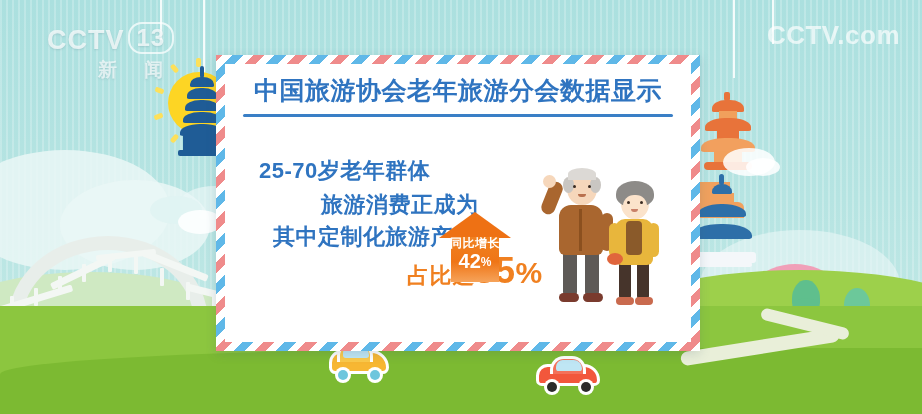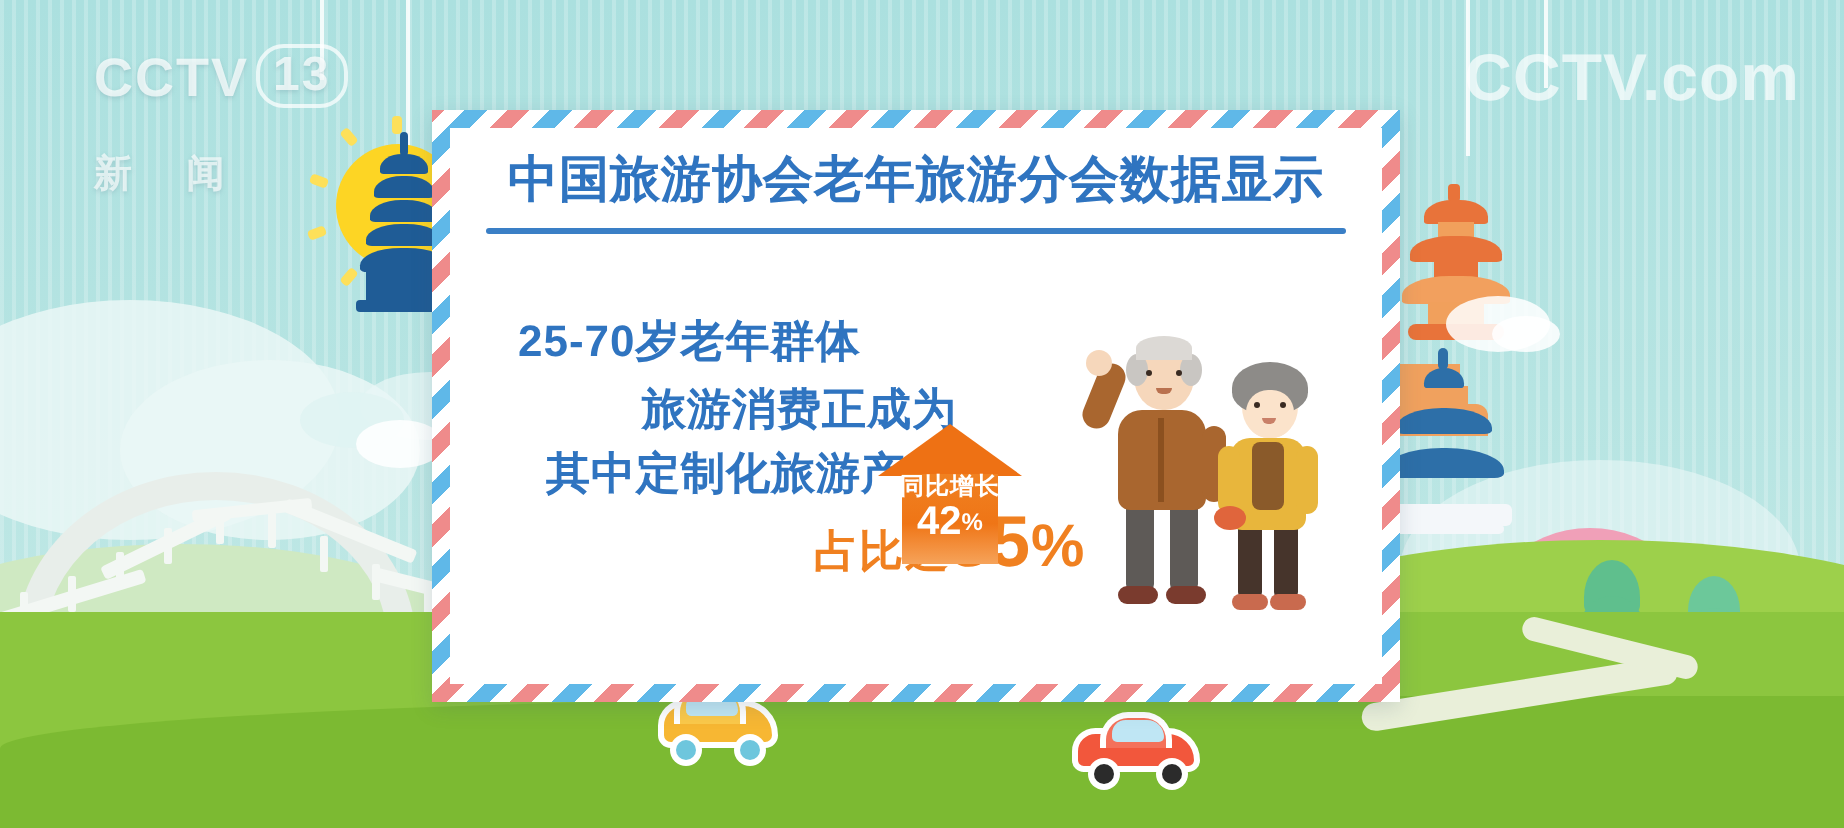--- a/index.html
+++ b/index.html
@@ -163,28 +163,28 @@
     position:absolute; left:47px; top:22px; color:rgba(255,255,255,.72);
     font-weight:bold; font-size:27px; letter-spacing:1px;
     text-shadow:0 1px 2px rgba(120,160,170,.35);
   }
   .cctv13 .num {
     display:inline-block; border:2.5px solid rgba(255,255,255,.72);
     border-radius:14px; padding:0 7px; font-size:24px; margin-left:3px;
     vertical-align:3px;
   }
   .cctv13 .xw {
-    display:block; font-size:19px; letter-spacing:11px; text-align:left;
-    margin-top:19px; color:rgba(255,255,255,.66);
+    display:block; font-size:19px; letter-spacing:11px; text-align:right;
+    margin-top:1px; color:rgba(255,255,255,.66);
   }
   .cctvcom {
     position:absolute; right:22px; top:20px; text-align:right;
     color:rgba(255,255,255,.68); font-weight:bold;
   }
-  .cctvcom .main { font-size:33px; letter-spacing:.5px; }
+  .cctvcom .main { font-size:26px; letter-spacing:.5px; }
   .cctvcom .cn { font-size:13px; letter-spacing:2px; display:block; margin-bottom:-5px; }
 </style>
 </head>
 <body>
 
 <div id="stage">
 
   <div class="sky"></div>
 
   <div class="softcloud" style="left:-40px;top:150px;width:210px;height:120px;"></div>

